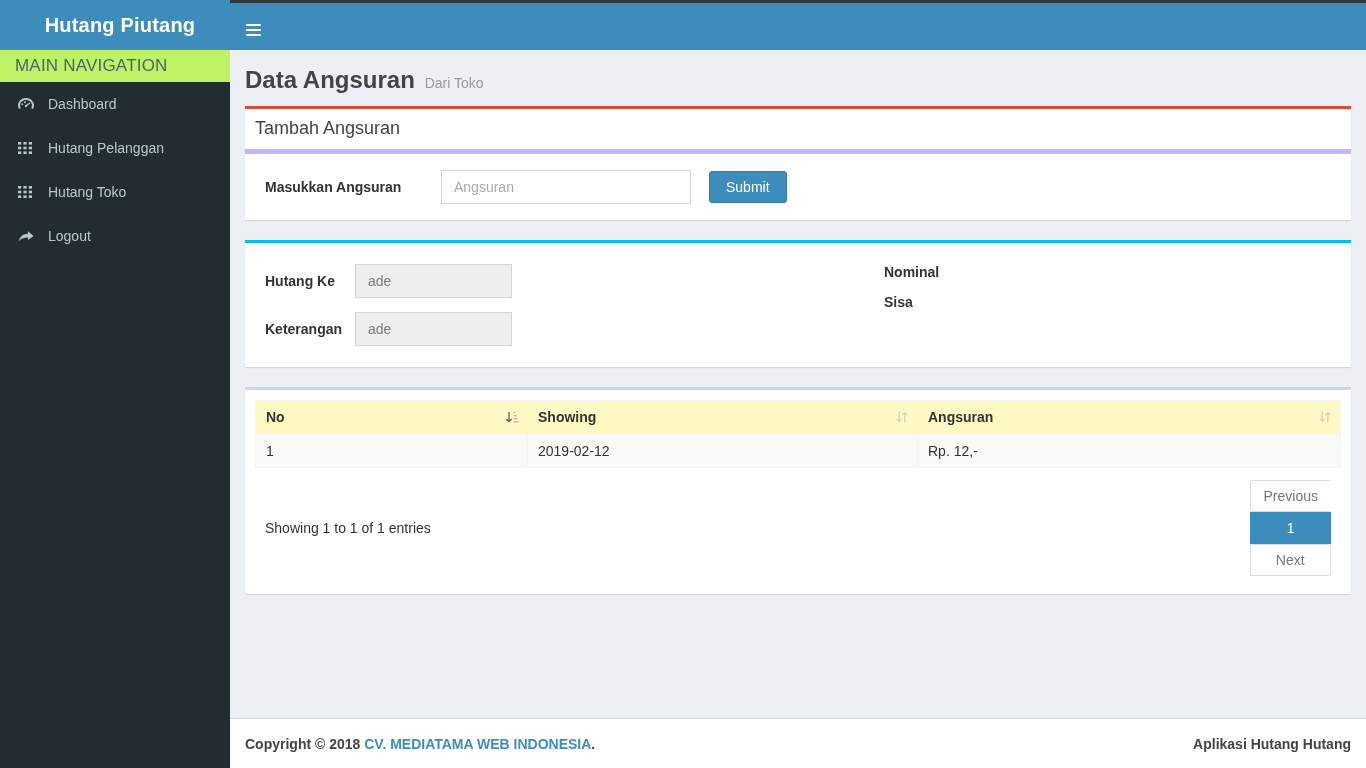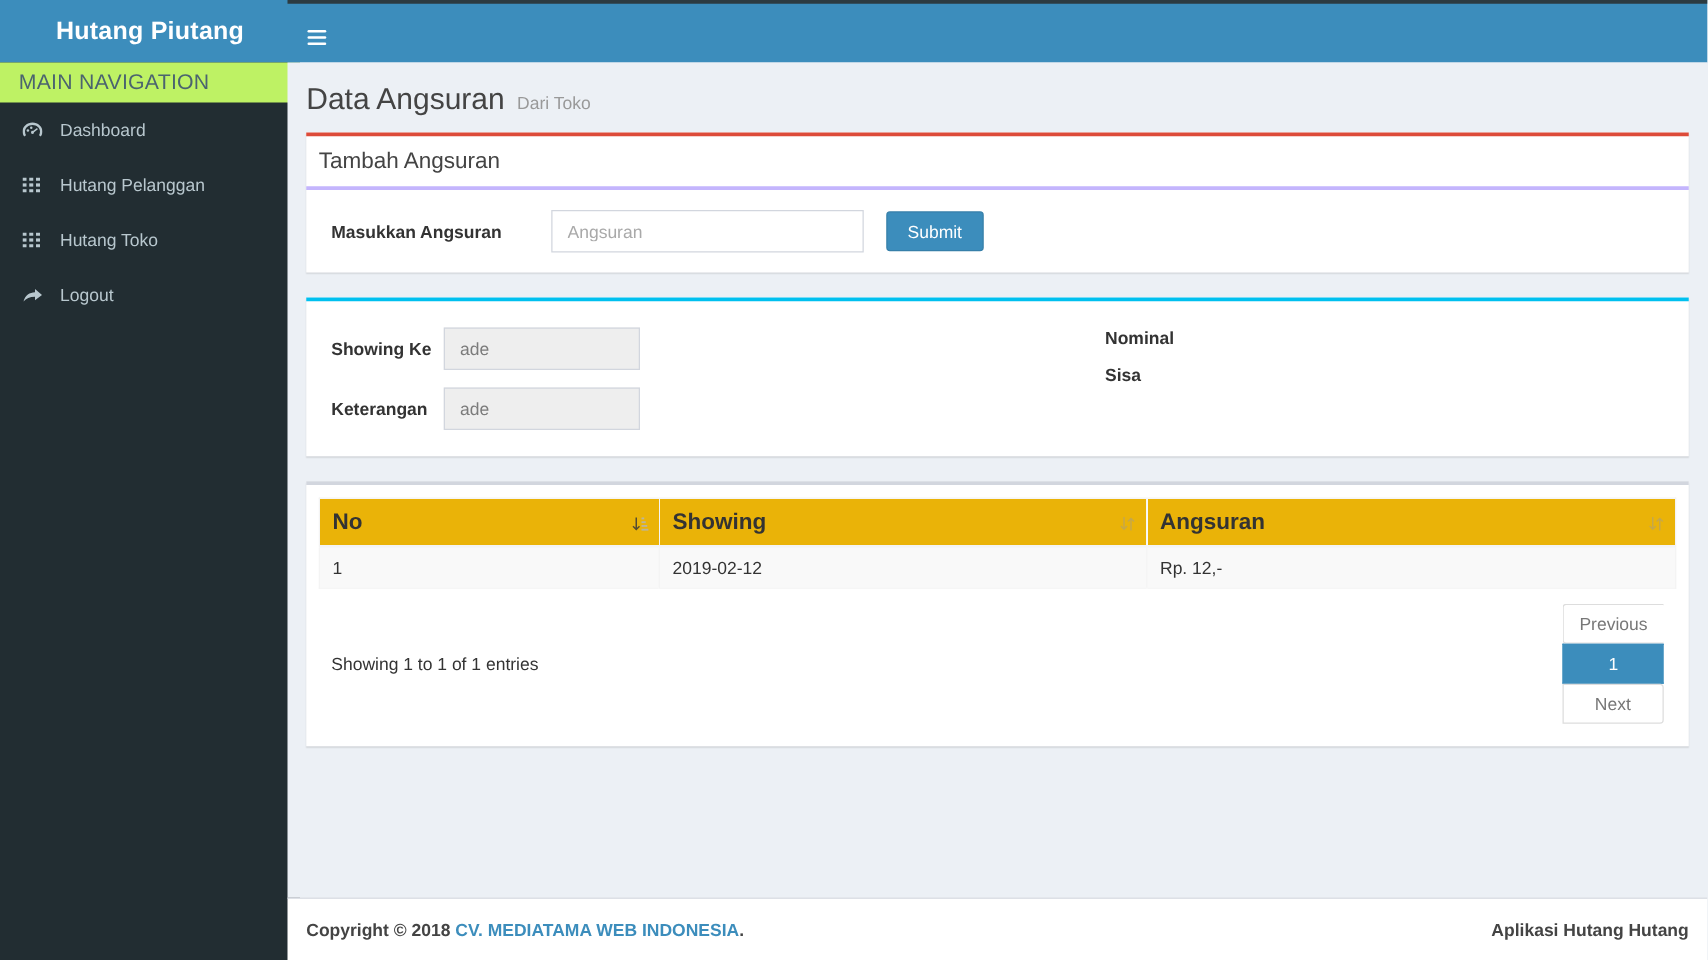--- a/index.html
+++ b/index.html
@@ -88,21 +88,21 @@
     width: 1136px; height: 668px;
     background: #ecf0f5;
     overflow: hidden;
   }
   .content-header {
     padding: 16px 15px 12px 15px;
   }
   .page-title {
     margin: 0;
     font-size: 24px;
-    font-weight: normal;
+    font-weight: bold;
     color: #444;
     display: inline;
   }
   .page-subtitle {
     font-size: 14px;
     color: #999;
     margin-left: 6px;
   }
 
   .section { padding: 0 15px; }
@@ -113,21 +113,21 @@
     margin-bottom: 20px;
     box-shadow: 0 1px 1px rgba(0,0,0,.1);
     position: relative;
   }
   .box-danger { border-top-color: #dd4b39; }
   .box-info   { border-top-color: #00c0ef; }
   .box-default{ border-top-color: #d2d6de; }
 
   .box-header {
     padding: 10px 10px 10px 10px;
-    border-bottom: 3px solid #c4b5fd;
+    border-bottom: 5px solid #c4b5fd;
   }
   .box-title {
     font-size: 18px;
     font-weight: normal;
     color: #444;
     margin: 0;
     line-height: 1.1;
   }
   .box-body { padding: 10px; }
 
@@ -200,29 +200,29 @@
 
   
   .table-box-body { padding: 10px; }
   table.dt {
     width: 100%;
     border-collapse: collapse;
     border: 1px solid #f4f4f4;
   }
   table.dt thead th {
     text-align: left;
-    font-size: 18px;
+    font-size: 14px;
     font-weight: bold;
     color: #333;
     padding: 8px 10px;
     border-bottom: 2px solid #f4f4f4;
     border-right: 1px solid #f4f4f4;
     position: relative;
     cursor: pointer;
-    background: #eab308;
+    background: #fef9c3;
     white-space: nowrap;
   }
   table.dt thead th:last-child { border-right: none; }
   table.dt tbody td {
     padding: 8px 10px;
     font-size: 14px;
     color: #333;
     border-right: 1px solid #f4f4f4;
     border-top: 1px solid #f4f4f4;
   }
@@ -383,21 +383,21 @@
             <button class="btn-primary">Submit</button>
           </div>
         </div>
       </div>
 
       <div class="box box-info">
         <div class="box-body">
           <div class="info-grid">
             <div class="info-col">
               <div class="info-row">
-                <label class="info-label">Showing Ke</label>
+                <label class="info-label">Hutang Ke</label>
                 <input class="input-disabled" type="text" readonly="" value="ade" style="">
               </div>
               <div class="info-row">
                 <label class="info-label">Keterangan</label>
                 <input class="input-disabled" type="text" readonly="" value="ade" style="">
               </div>
             </div>
             <div class="info-col">
               <div class="info-row">
                 <label class="info-label right">Nominal</label>

